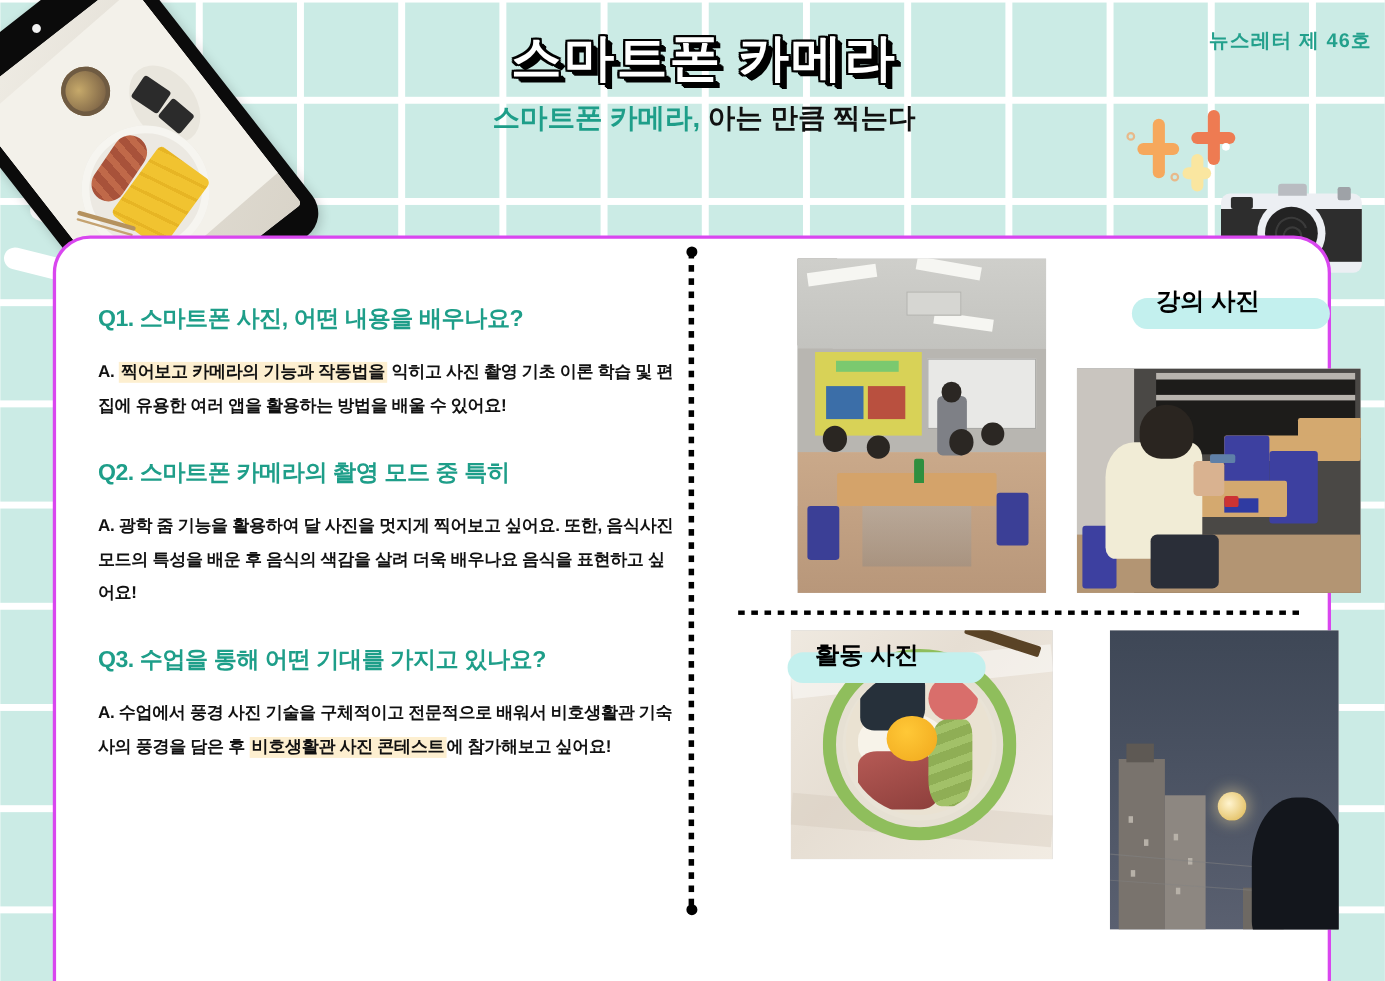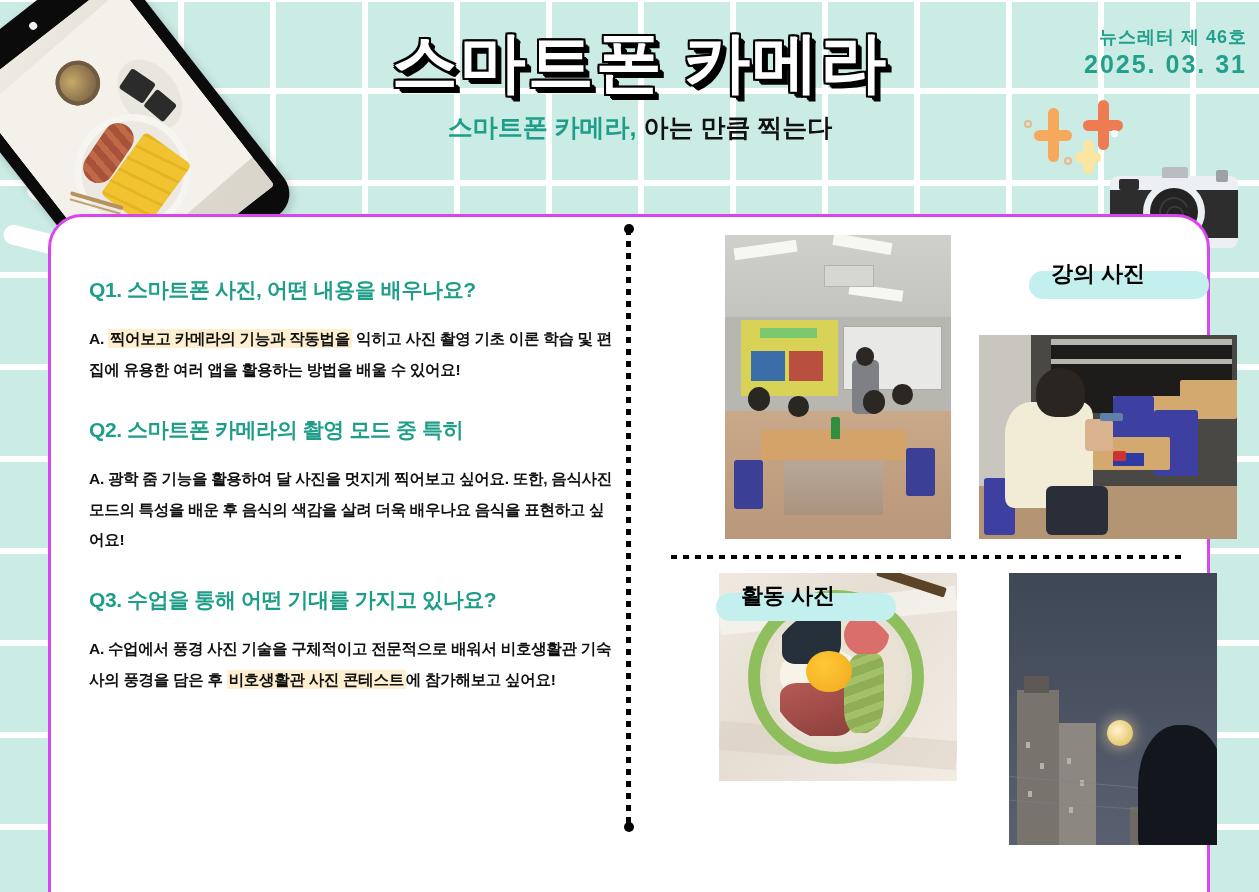--- a/index.html
+++ b/index.html
@@ -144,21 +144,21 @@
 
   
   .title-block {
     position: absolute;
     left: 300px;
     top: 28px;
     width: 680px;
     text-align: center;
   }
   .main-title {
-    font-size: 66px;
+    font-size: 46px;
     font-weight: 900;
     color: #ffffff;
     letter-spacing: 2px;
     line-height: 1.05;
     text-shadow:
        4px 4px 0 #000, 5px 5px 0 #000, 6px 6px 0 #000,
       -2px 0 0 #000, 2px 0 0 #000, 0 -2px 0 #000, 0 2px 0 #000,
       -2px -2px 0 #000, 2px -2px 0 #000, -2px 2px 0 #000, 2px 2px 0 #000;
   }
   .sub-title {
@@ -515,21 +515,20 @@
 
   <div class="title-block">
     <div class="main-title">스마트폰 카메라</div>
     <div class="sub-title">
       <span class="teal">스마트폰 카메라,</span><span class="dark"> 아는 만큼 찍는다</span>
     </div>
   </div>
 
   <div class="meta">
     <div class="meta-issue">뉴스레터 제 46호</div>
-    <div class="meta-date">2025. 03. 31</div>
   </div>
 
   <div class="plus plus-orange"></div>
   <div class="plus plus-coral"></div>
   <div class="plus plus-yellow"></div>
   <div class="ring ring-1"></div>
   <div class="ring ring-2"></div>
   <div class="dot-w dot-1"></div>
 
   <div class="camera">

